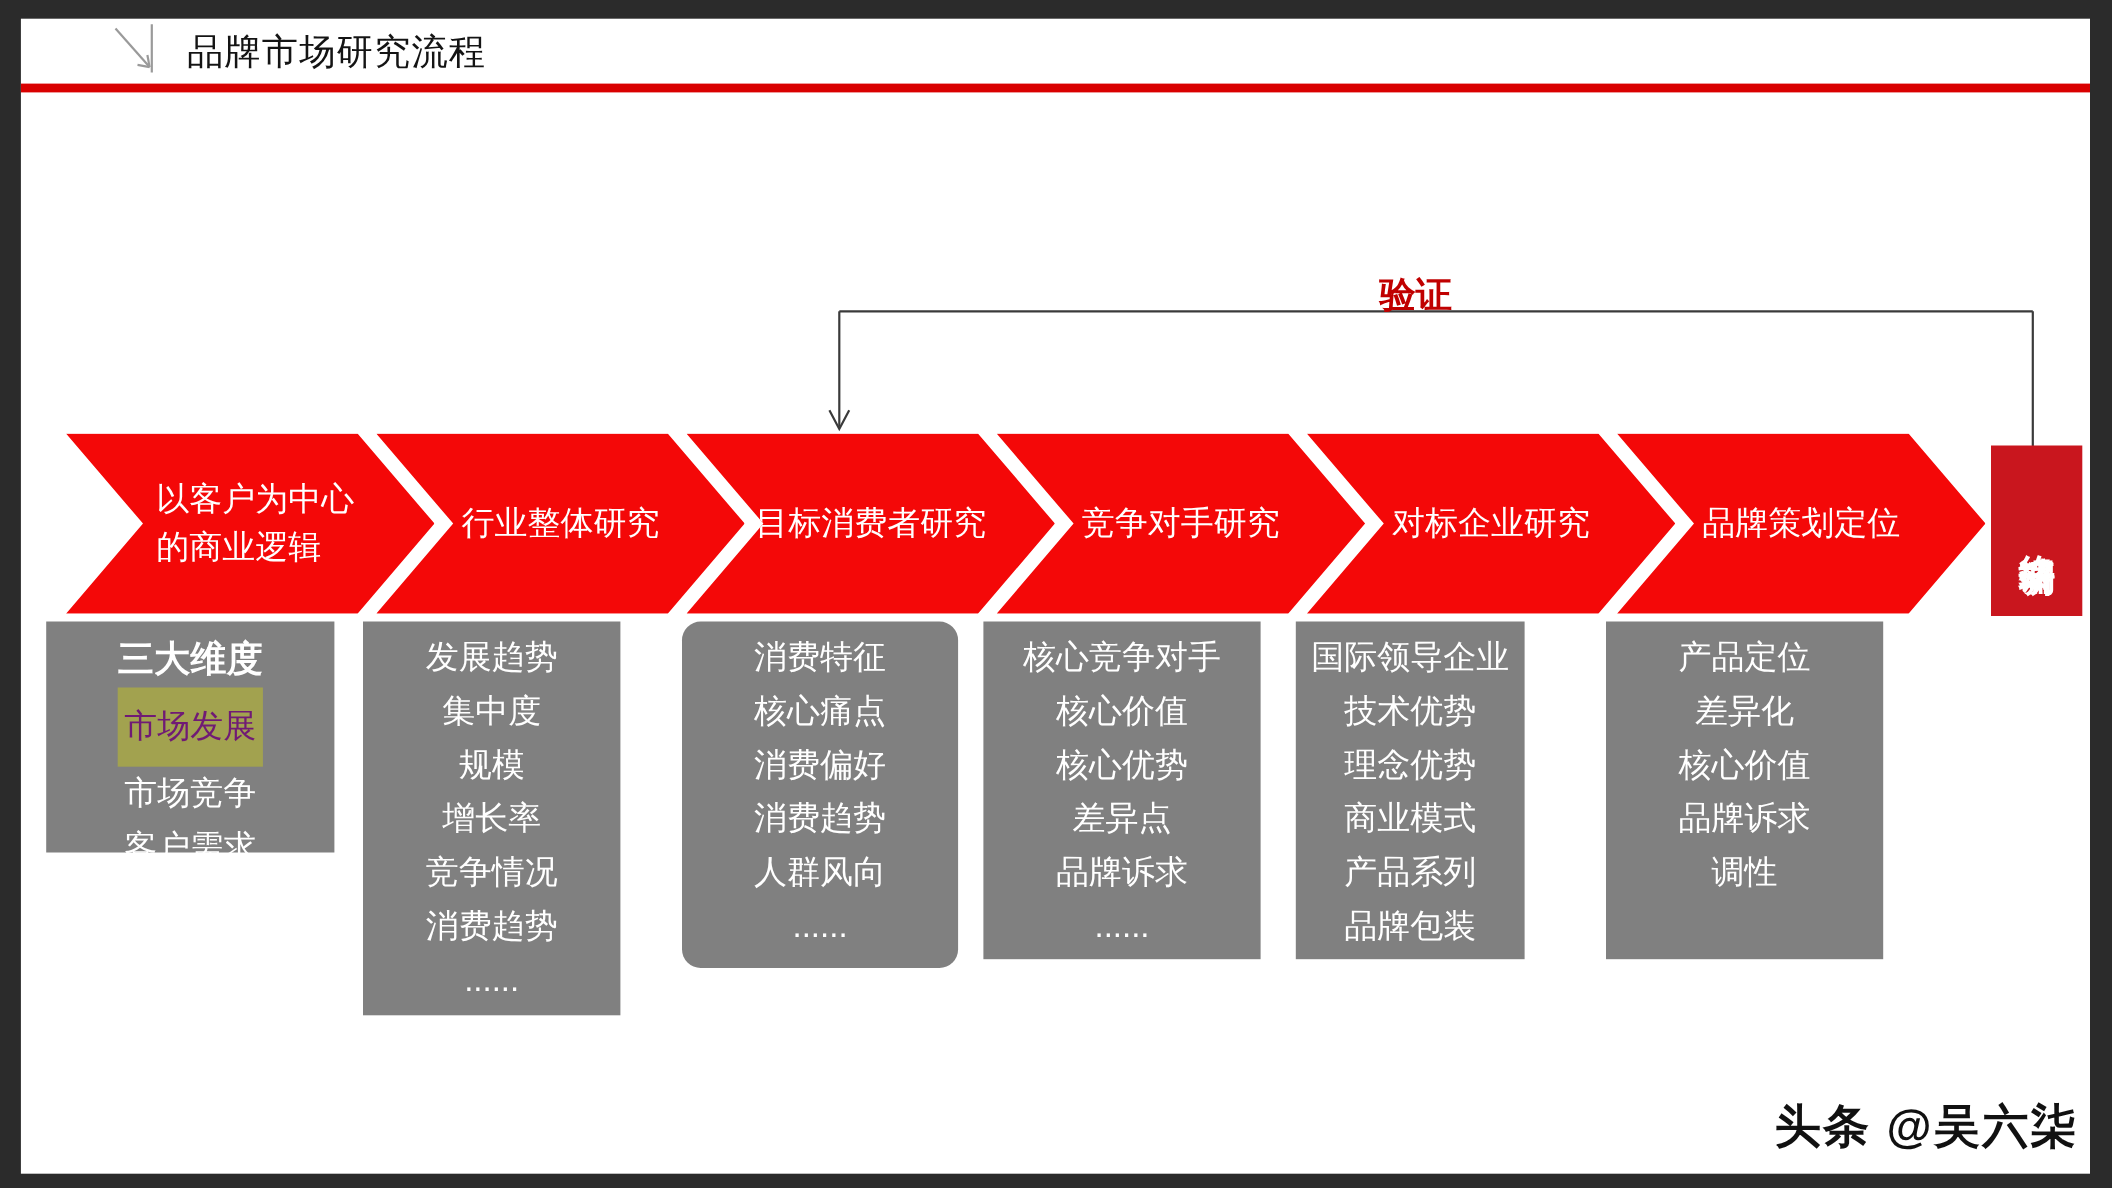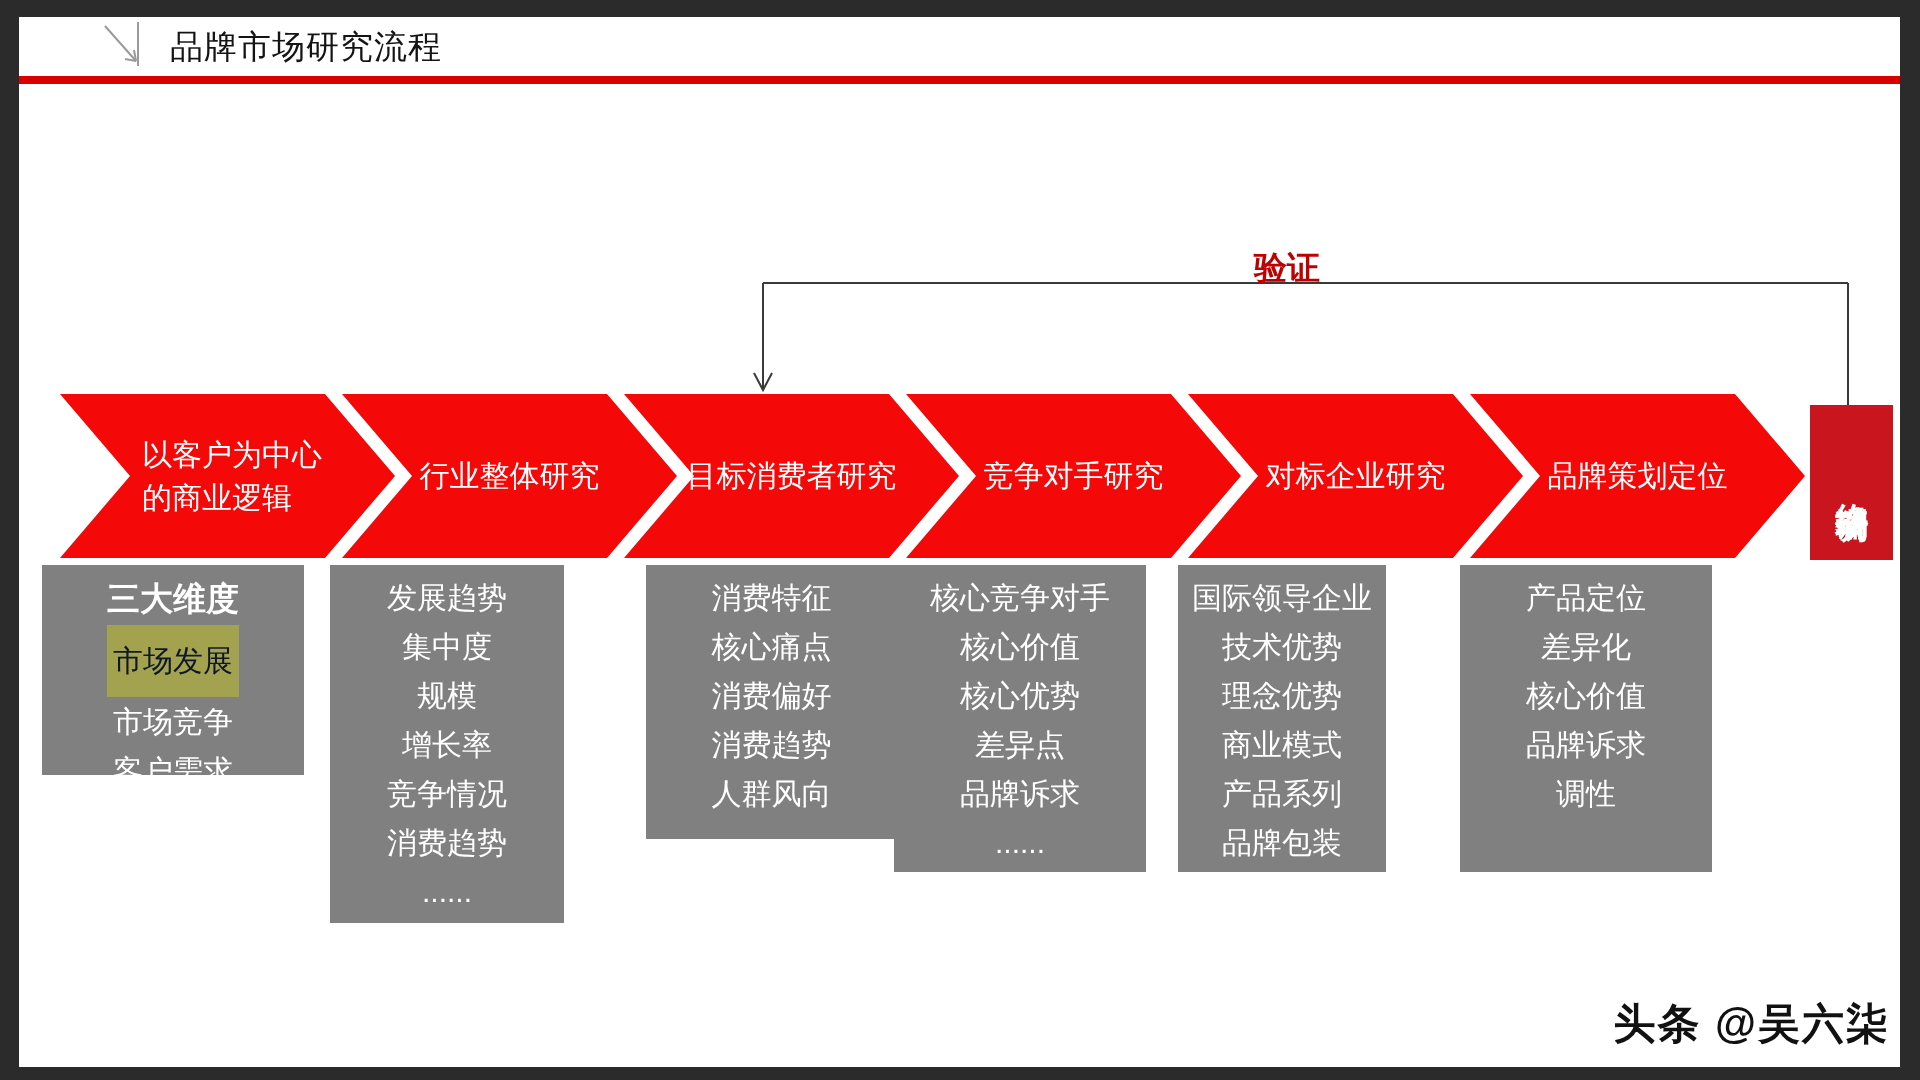--- a/index.html
+++ b/index.html
@@ -38,28 +38,28 @@
     color:#ffffff;display:flex;align-items:center;justify-content:center;
     writing-mode:vertical-rl;text-orientation:upright;font-size:33px;font-weight:bold;
     letter-spacing:3px;
   }
   .col{
     position:absolute;top:565px;background:#808080;color:#ffffff;text-align:center;
     font-size:30px;padding-top:8px;
   }
   .col-1{left:42px;width:262px;height:210px;}
   .col-2{left:330px;width:234px;height:358px;text-align:center;}
-  .col-3{left:646px;width:251px;height:274px;}
+  .col-3{left:620px;width:251px;height:315px;border-radius:17px;}
   .col-4{left:894px;width:252px;height:307px;}
   .col-5{left:1178px;width:208px;height:307px;}
   .col-6{left:1460px;width:252px;height:307px;}
   .col-heading{font-size:33px;font-weight:bold;line-height:52px;text-align:center;}
   .col-item{line-height:49px;white-space:nowrap;}
   .hl{
-    display:inline-block;padding:16px 6px;background:#a2a24f;color:#0f172a;line-height:40px;
+    display:inline-block;padding:16px 6px;background:#a2a24f;color:#701a75;line-height:40px;
   }
   .watermark{
     position:absolute;left:1563px;top:996px;width:327px;text-align:right;
     font-size:42px;font-weight:bold;color:#111111;white-space:nowrap;letter-spacing:2px;
   }
 </style>
 </head>
 <body>
 
 <div class="canvas">

